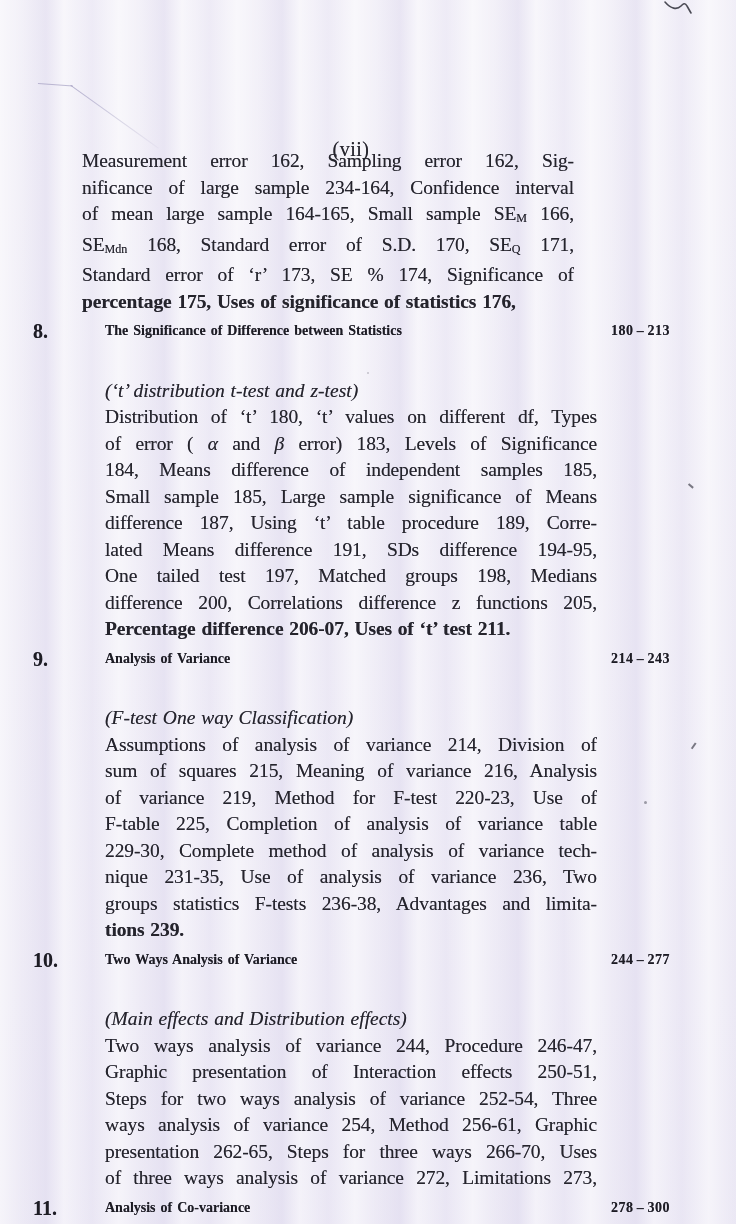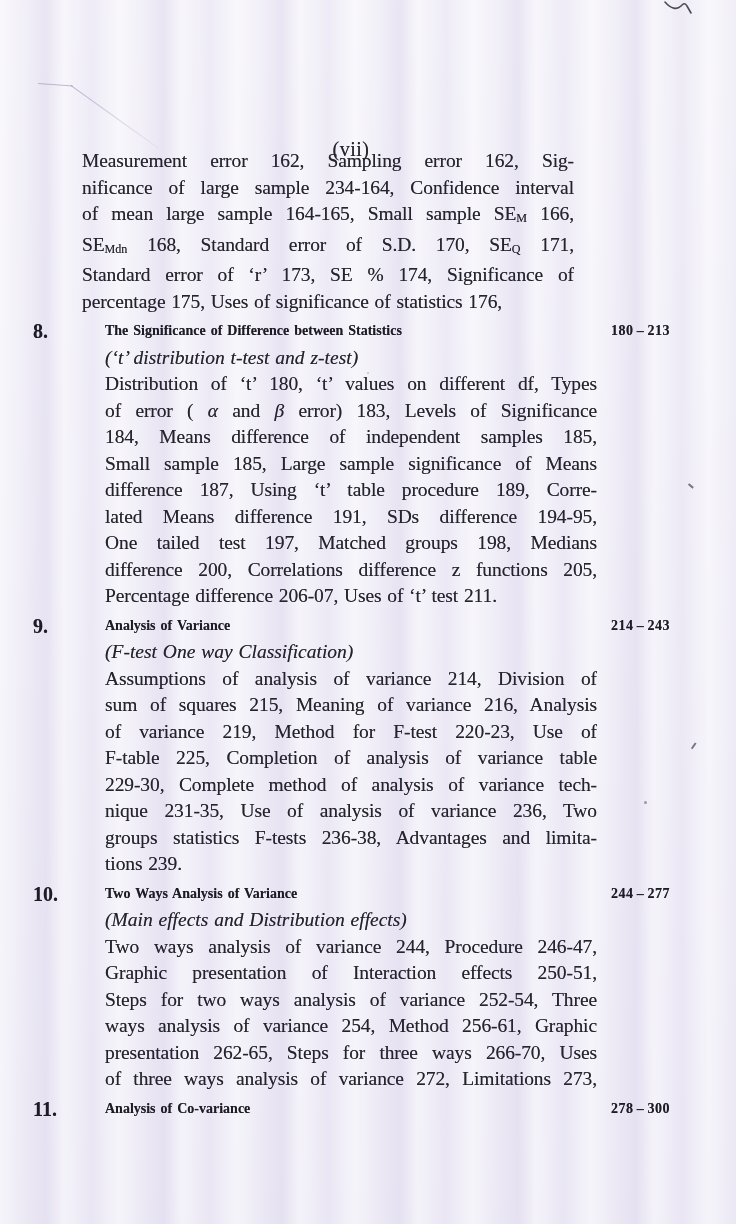--- a/index.html
+++ b/index.html
@@ -20,30 +20,30 @@
   .header{
     position:absolute;top:138px;left:105px;width:492px;
     text-align:center;font-size:20px;letter-spacing:0.5px;
   }
   .content{position:absolute;top:148px;left:33px;width:637px;}
   .para{margin-left:49px;width:492px;}
   .tline{
     font-size:19.5px;line-height:26.5px;letter-spacing:-0.1px;word-spacing:1px;
     text-align:justify;text-align-last:justify;white-space:nowrap;
   }
-  .tline.nojust{text-align:left;text-align-last:left;}
+  .tline.nojust{text-align:left;text-align-last:left;font-weight:bold;}
   .subs{font-size:0.62em;vertical-align:-0.18em;letter-spacing:0;}
   .ital{font-style:italic;}
   .entry{display:flex;margin-top:3px;}
   .num{flex:0 0 72px;font-weight:bold;font-size:20px;line-height:26.5px;color:#1d1c24;}
   .ebody{flex:0 0 492px;width:492px;}
   .trow{position:relative;font-weight:bold;font-size:14px;line-height:26.5px;
         color:#1d1c24;word-spacing:1.5px;white-space:nowrap;}
   .pages{position:absolute;right:-73px;top:0;font-weight:bold;letter-spacing:0.5px;}
-  .subtitle{font-style:italic;font-size:19.5px;line-height:26.5px;word-spacing:1px;}
+  .subtitle{font-style:italic;font-size:19.5px;line-height:26.5px;word-spacing:1px;margin-top:33px;}
   .subtitle:empty{display:none;}
   .desc:empty{display:none;}
   
   .pencil{position:absolute;background:rgba(122,116,165,0.45);transform-origin:0 0;}
   .pencil.a{left:38px;top:83px;width:35px;height:1.4px;transform:rotate(4deg);}
   .pencil.b{left:71px;top:85px;width:108px;height:1.2px;transform:rotate(35.6deg);
             background:linear-gradient(90deg,rgba(122,116,165,0.5),rgba(122,116,165,0.05));}
   .squiggle{position:absolute;left:662px;top:0;}
   .speck{position:absolute;background:rgba(55,55,68,0.65);}
   .speck.s1{left:688px;top:485px;width:6px;height:1.5px;transform:rotate(40deg);}

